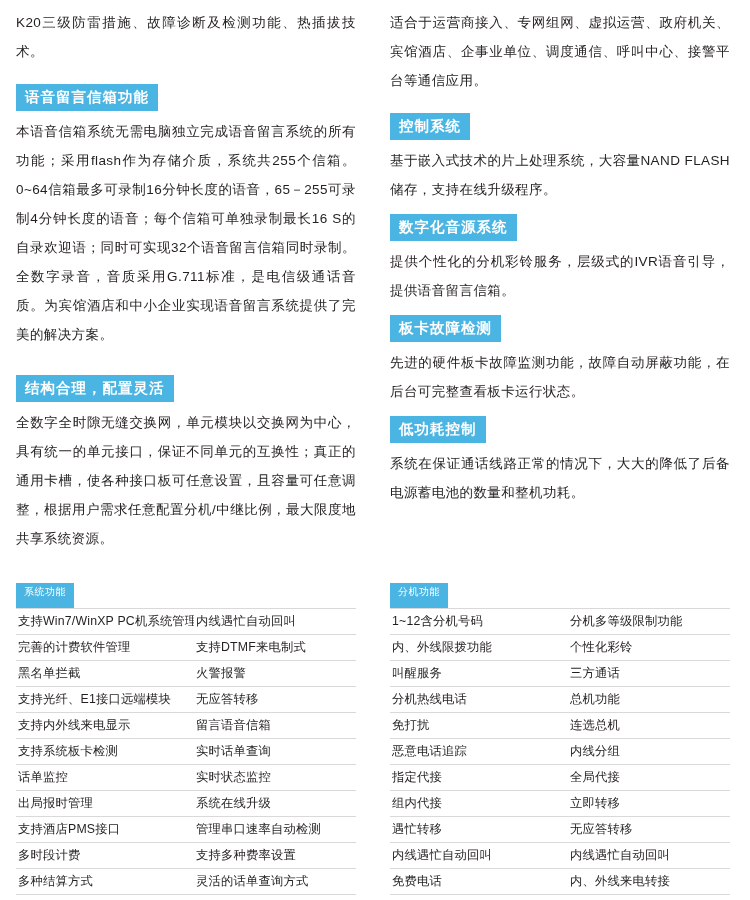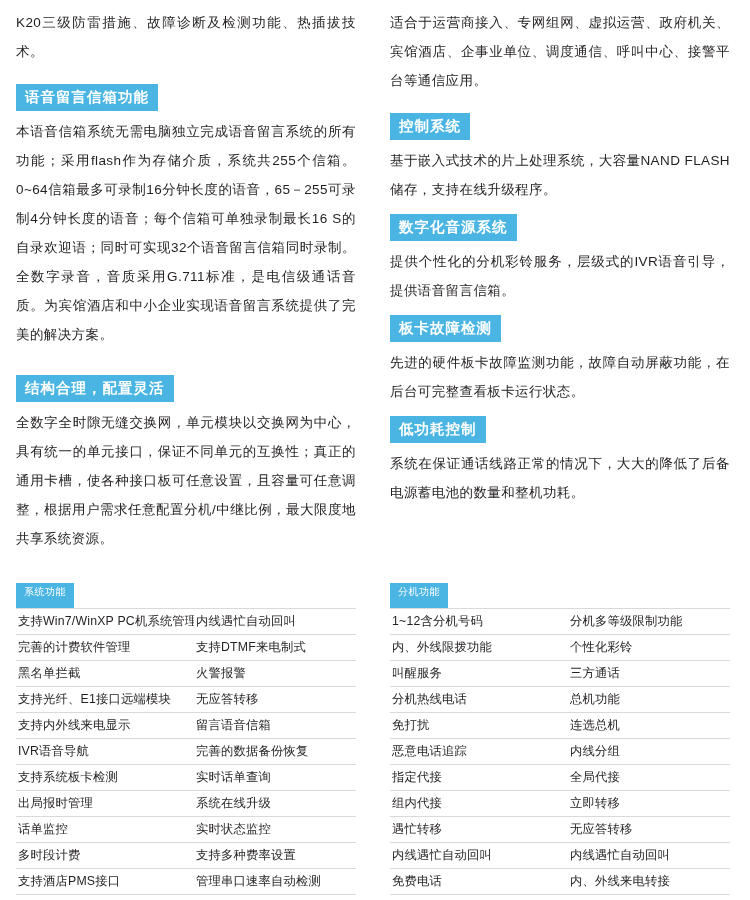--- a/index.html
+++ b/index.html
@@ -177,42 +177,38 @@
           </tr>
           <tr>
             <td>支持光纤、E1接口远端模块</td>
             <td>无应答转移</td>
           </tr>
           <tr>
             <td>支持内外线来电显示</td>
             <td>留言语音信箱</td>
           </tr>
           <tr>
-            <td>IVR语音导航</td>
-            <td>完善的数据备份恢复</td>
-          </tr>
-          <tr>
             <td>支持系统板卡检测</td>
             <td>实时话单查询</td>
           </tr>
           <tr>
+            <td>话单监控</td>
+            <td>实时状态监控</td>
+          </tr>
+          <tr>
             <td>出局报时管理</td>
             <td>系统在线升级</td>
           </tr>
           <tr>
-            <td>话单监控</td>
-            <td>实时状态监控</td>
+            <td>支持酒店PMS接口</td>
+            <td>管理串口速率自动检测</td>
           </tr>
           <tr>
             <td>多时段计费</td>
             <td>支持多种费率设置</td>
-          </tr>
-          <tr>
-            <td>支持酒店PMS接口</td>
-            <td>管理串口速率自动检测</td>
           </tr>
           <tr>
             <td>多种结算方式</td>
             <td>灵活的话单查询方式</td>
           </tr>
         </tbody>
       </table>
     </div>
 
     <div class="col table-block">

